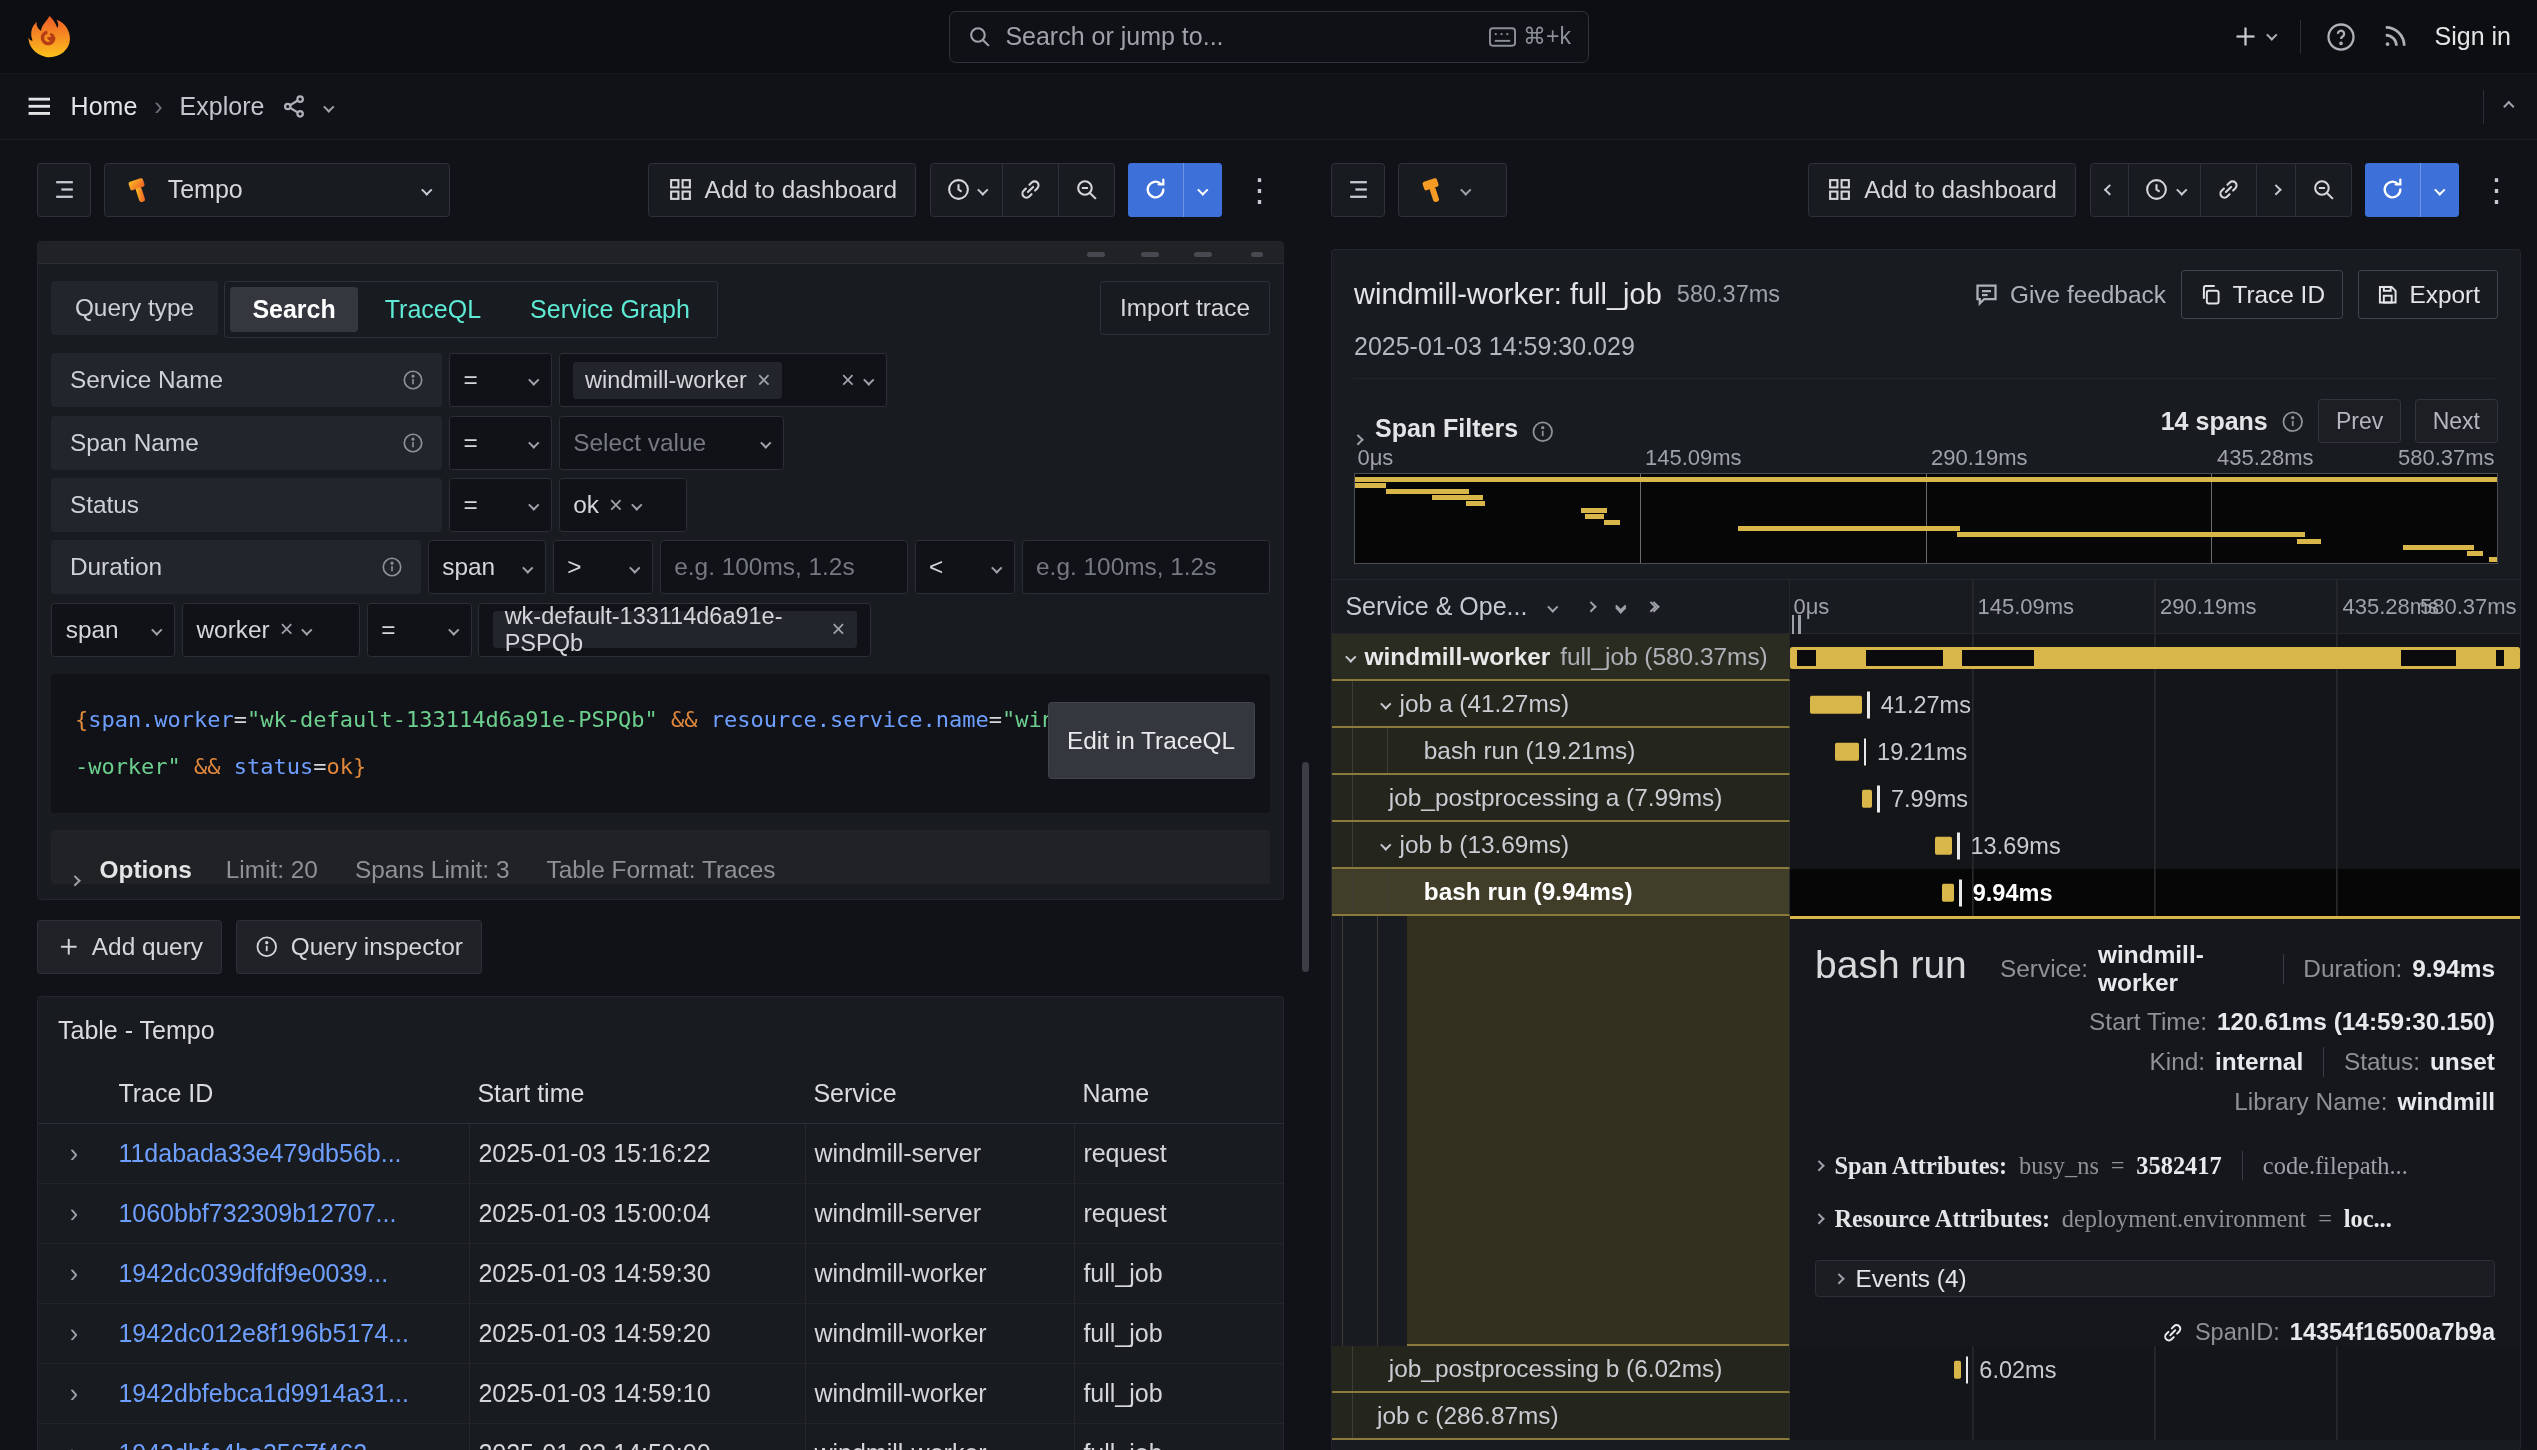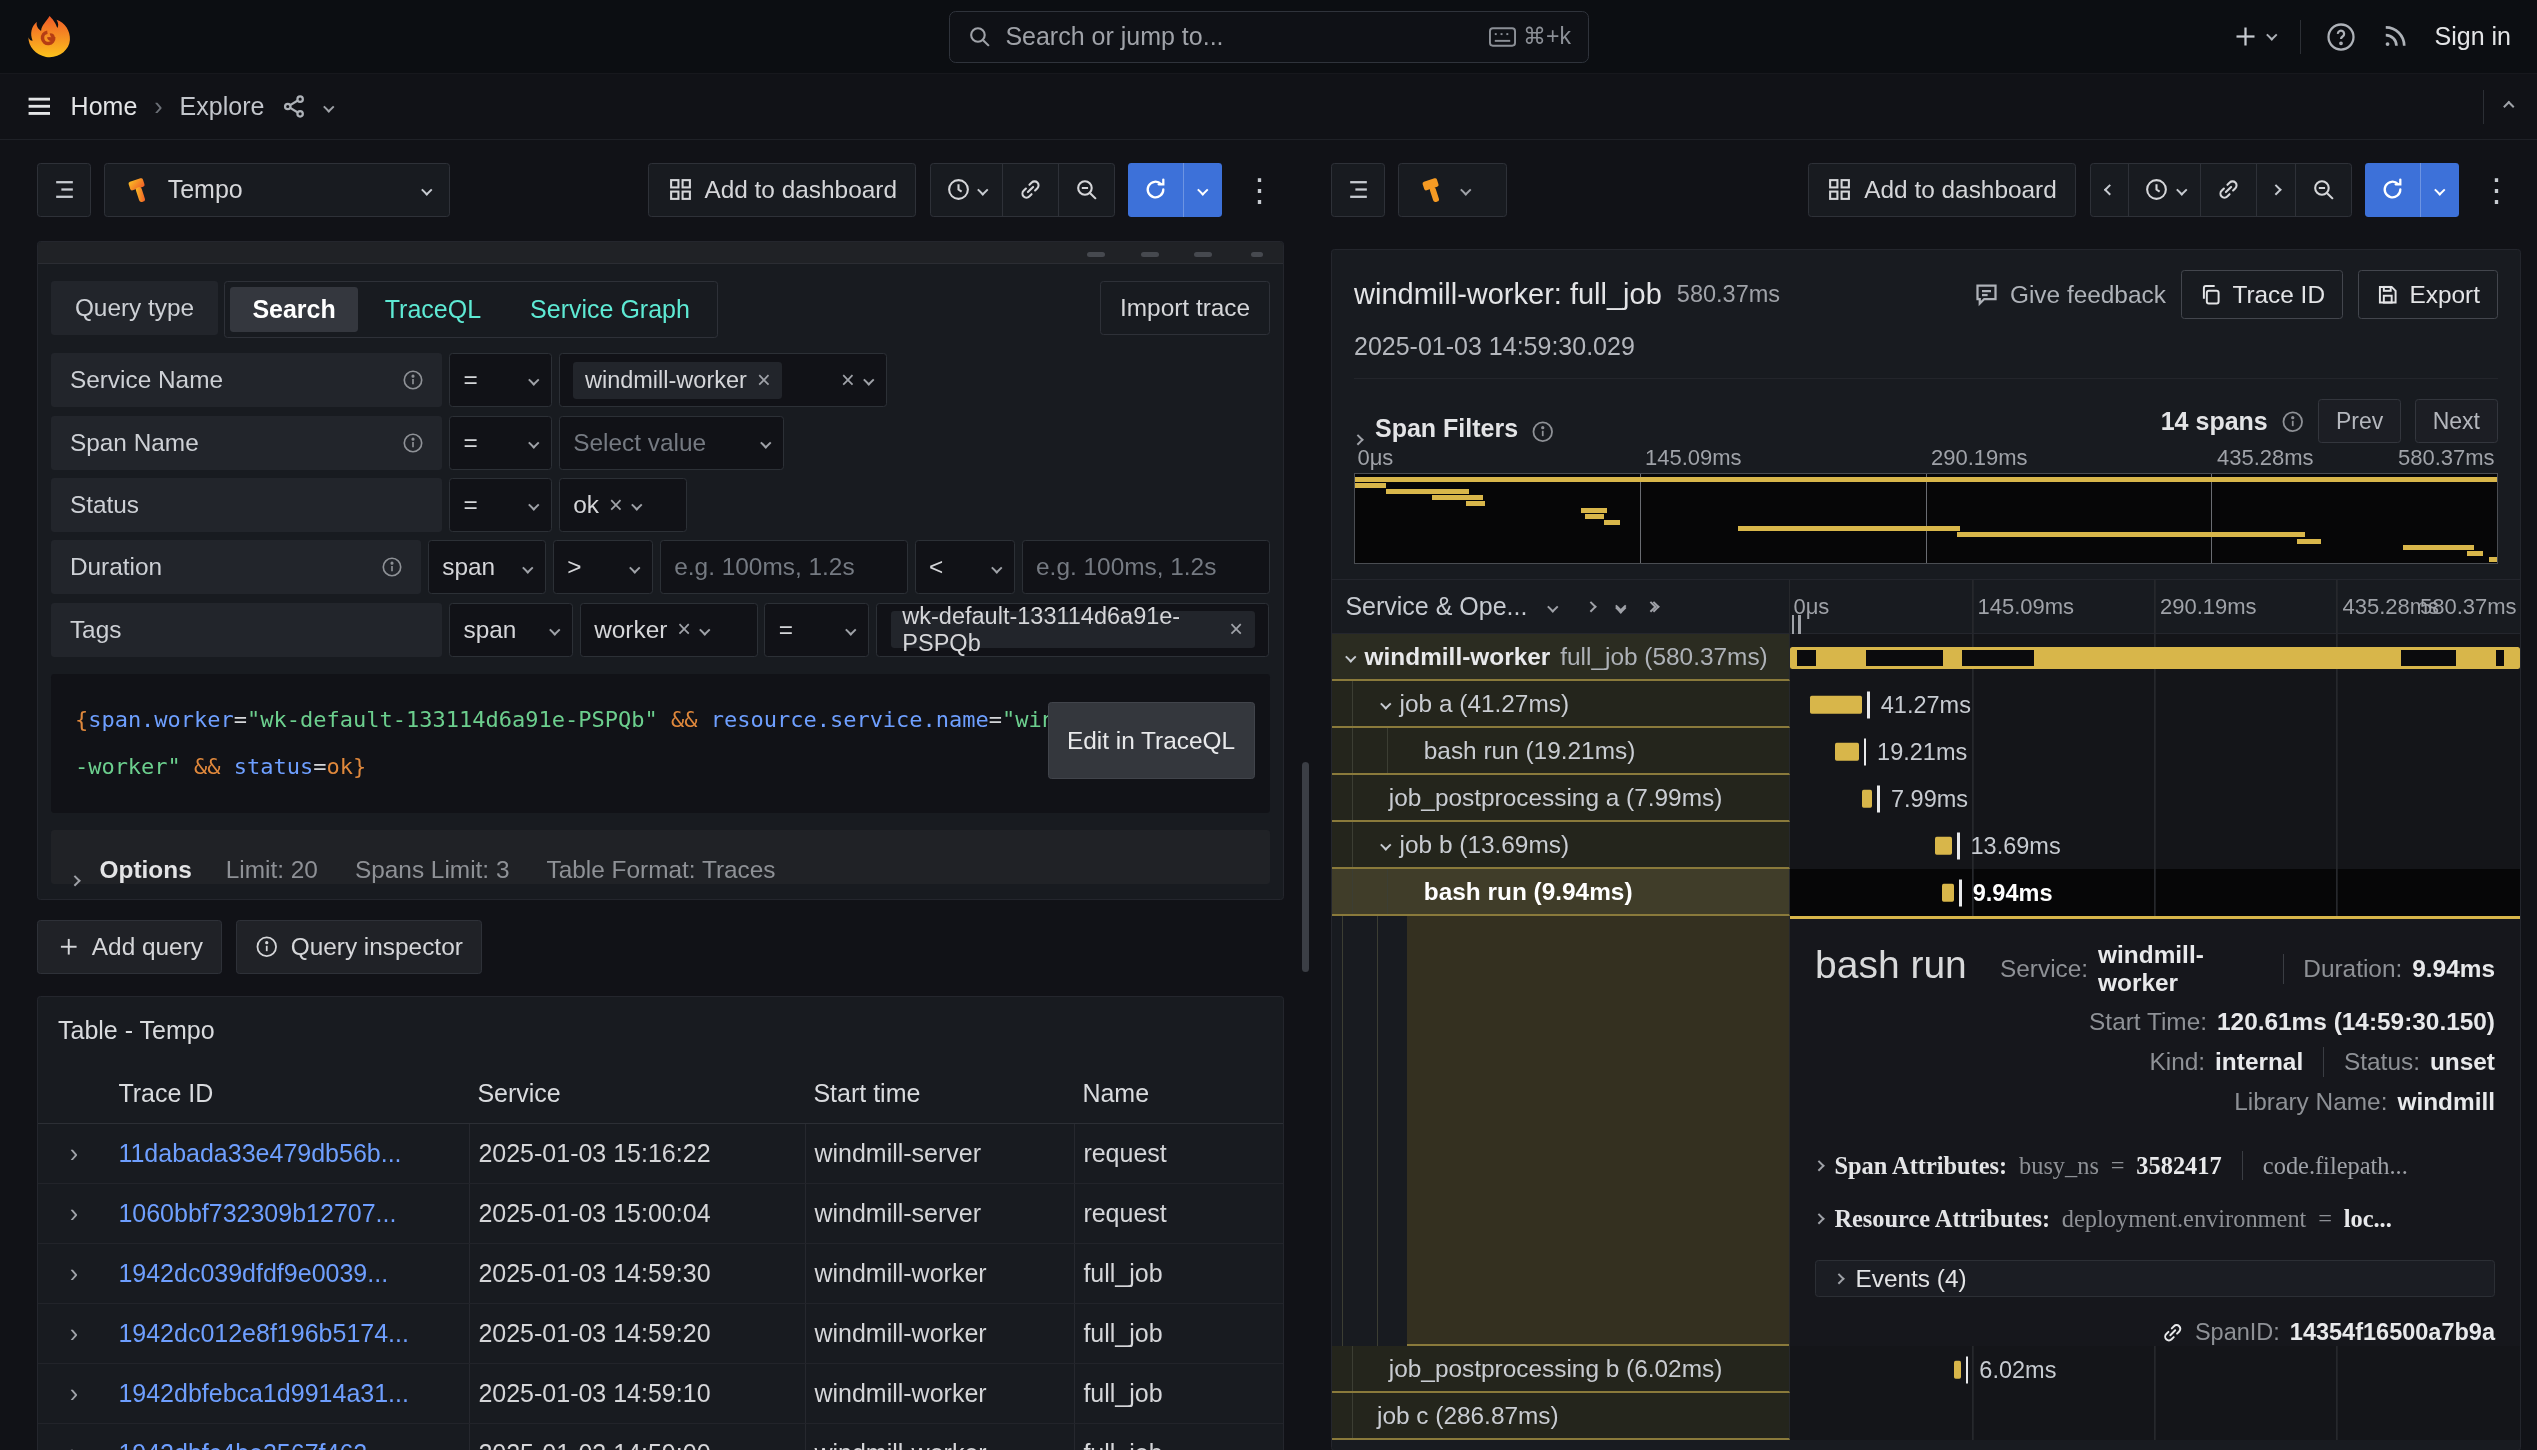--- a/index.html
+++ b/index.html
@@ -453,23 +453,20 @@
           <div class="f-box" style="width:105px; justify-content:space-between;">
             <span>&lt;</span>
               <span class="cv sm dim"></span>
           </div>
           <div class="f-box" style="width:262px;">
             <span class="ph">e.g. 100ms, 1.2s</span>
           </div>
         </div>
 
         <div class="form-row">
-          <div class="f-label">
-              <span>Tags</span>
-            </div>
           <div class="f-box" style="width:124px; justify-content:space-between;">
             <span>span</span>
               <span class="cv sm dim"></span>
           </div>
           <div class="f-box" style="width:178px;">
             <span>worker</span>
               <span class="x-dim">×</span>
               <span class="cv sm dim"></span>
           </div>
           <div class="f-box" style="width:105px; justify-content:space-between;">
@@ -517,22 +514,22 @@
           </svg>
         <span>Query inspector</span>
       </div>
     </div>
 
     <div class="panel table-panel">
       <div class="table-title">Table - Tempo</div>
       <div class="t-grid t-head" id="t-head">
           <div></div>
           <div>Trace ID</div>
+          <div>Start time</div>
           <div>Service</div>
-          <div>Start time</div>
           <div>Name</div>
         </div>
       <div id="t-rows">
           <div class="t-row">
      <div class="t-exp">›</div>
      <div class="t-link">11dabada33e479db56b...</div>
      <div class="c-start">2025-01-03 15:16:22</div>
      <div class="c-svc">windmill-server</div>
      <div class="c-name">request</div>
    </div>

